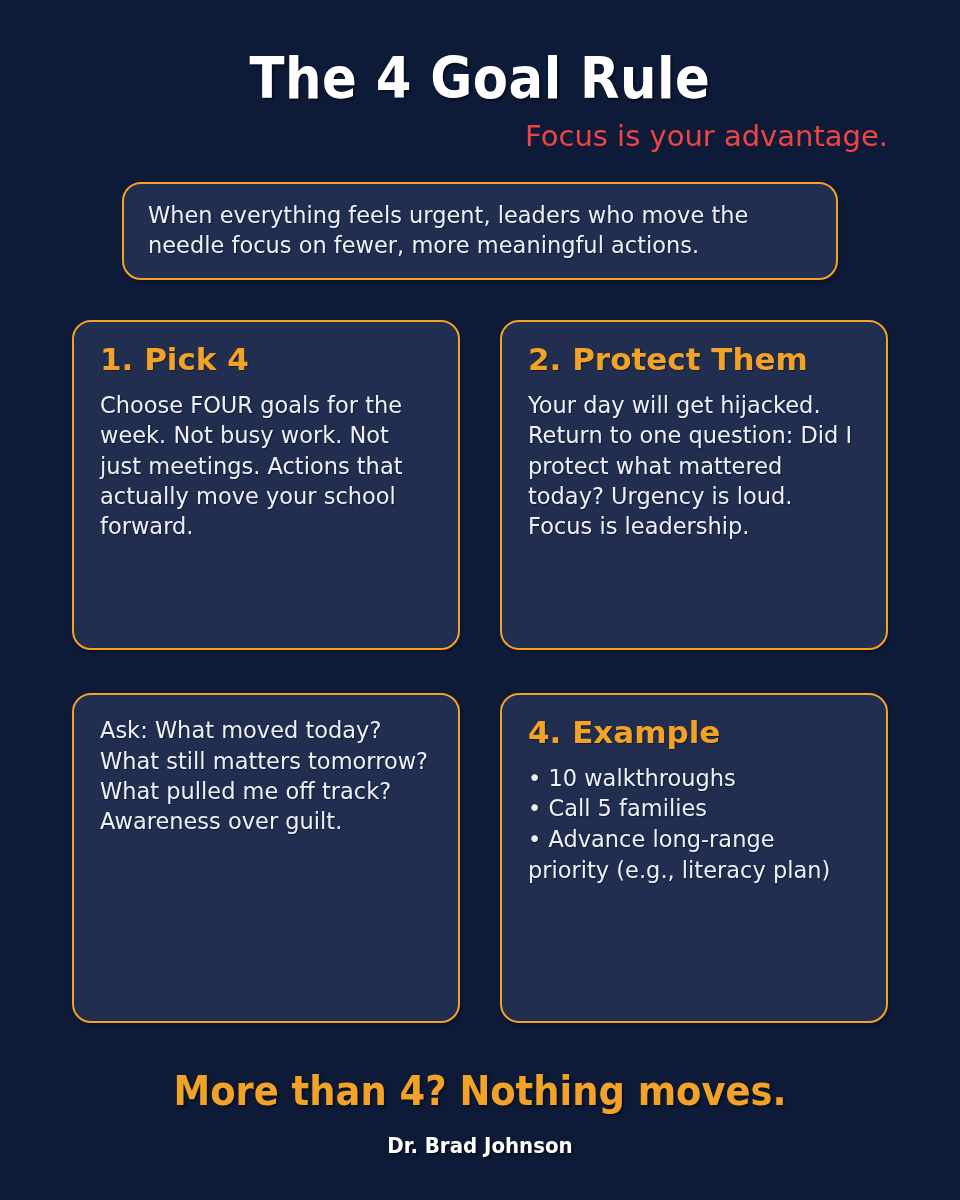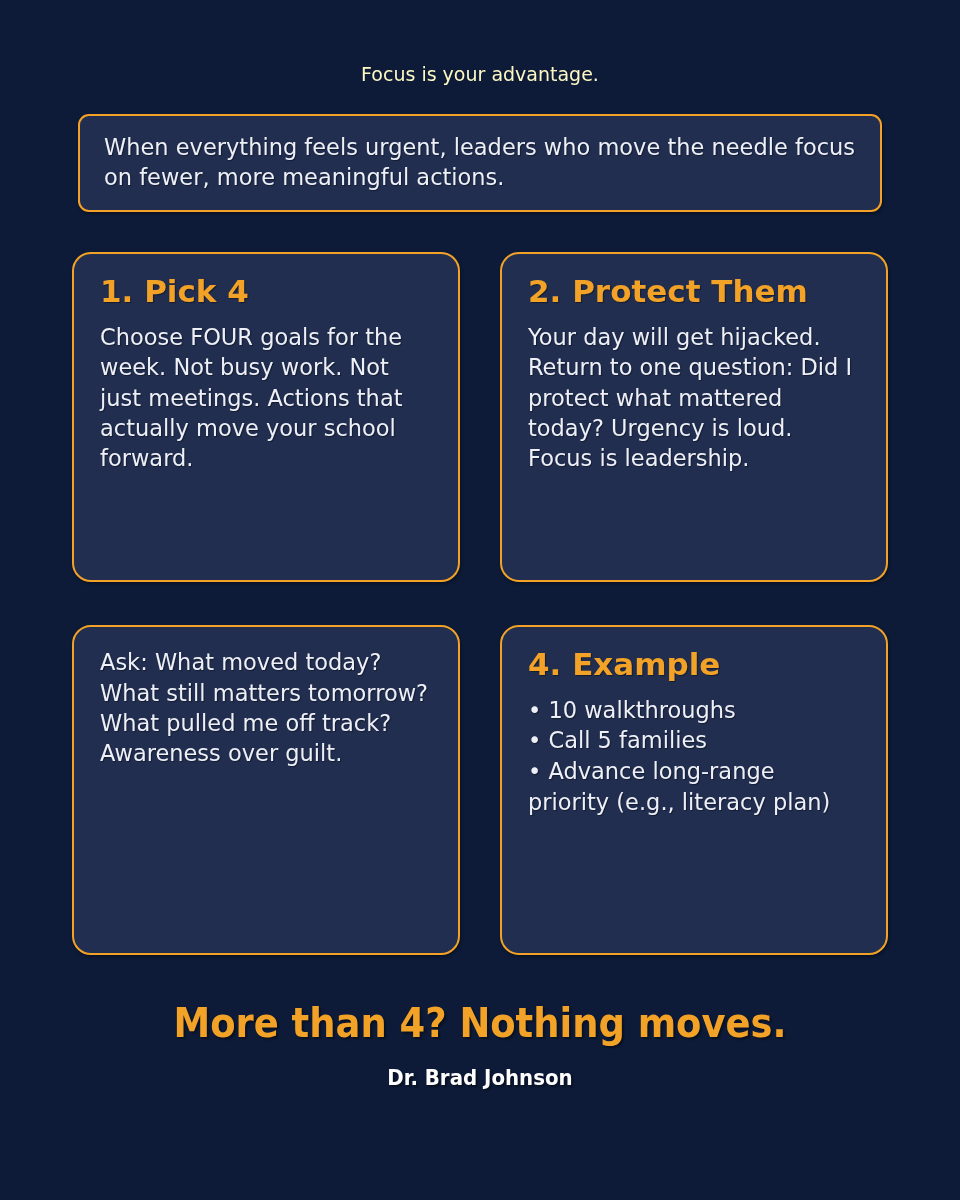--- a/index.html
+++ b/index.html
@@ -37,34 +37,35 @@
     font-size: 57px;
     line-height: 1.0;
     color: #ffffff;
     letter-spacing: 0.5px;
     margin: 0;
     text-shadow: 2px 2px 2px rgba(0,0,0,0.45);
   }
   .subtitle {
     font-family: "DejaVu Sans", "Liberation Sans", sans-serif;
     font-weight: 400;
-    font-size: 19px;
-    color: #fef9c3;
+    font-size: 29px;
+    color: #ef4444;
     margin: 14px 0 0 0;
     line-height: 1.1;
+    text-align: right;
   }
 
   
   .intro-box {
-    width: 804px;
+    width: 716px;
     box-sizing: border-box;
     margin-top: 29px;
     background: #212e50;
     border: 2.5px solid #f2a227;
-    border-radius: 11px;
+    border-radius: 19px;
     padding: 16px 24px 18px 24px;
     min-height: 84px;
     display: flex;
     align-items: center;
     box-shadow: 1px 2px 3px rgba(0,0,0,0.35);
   }
   .intro-text {
     font-size: 22.5px;
     line-height: 1.34;
     color: #eef0f8;
@@ -150,20 +151,21 @@
     margin: 21px 0 0 0;
     text-shadow: 2px 2px 2px rgba(0,0,0,0.4);
   }
 </style>
 </head>
 <body>
 
 <div class="poster">
 
   <div class="header">
+    <h1 class="title">The 4 Goal Rule</h1>
     <p class="subtitle">Focus is your advantage.</p>
   </div>
 
   <div class="intro-box">
     <div class="intro-text">When everything feels urgent, leaders who move the needle focus on fewer, more meaningful actions.</div>
   </div>
 
   <div class="grid">
 
     <div class="card">

